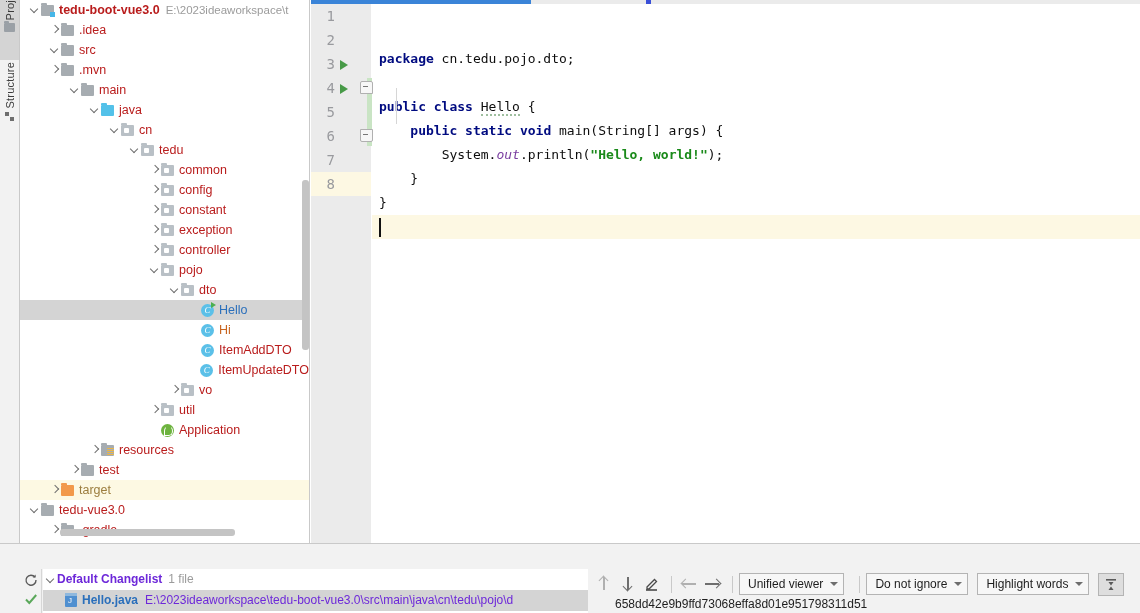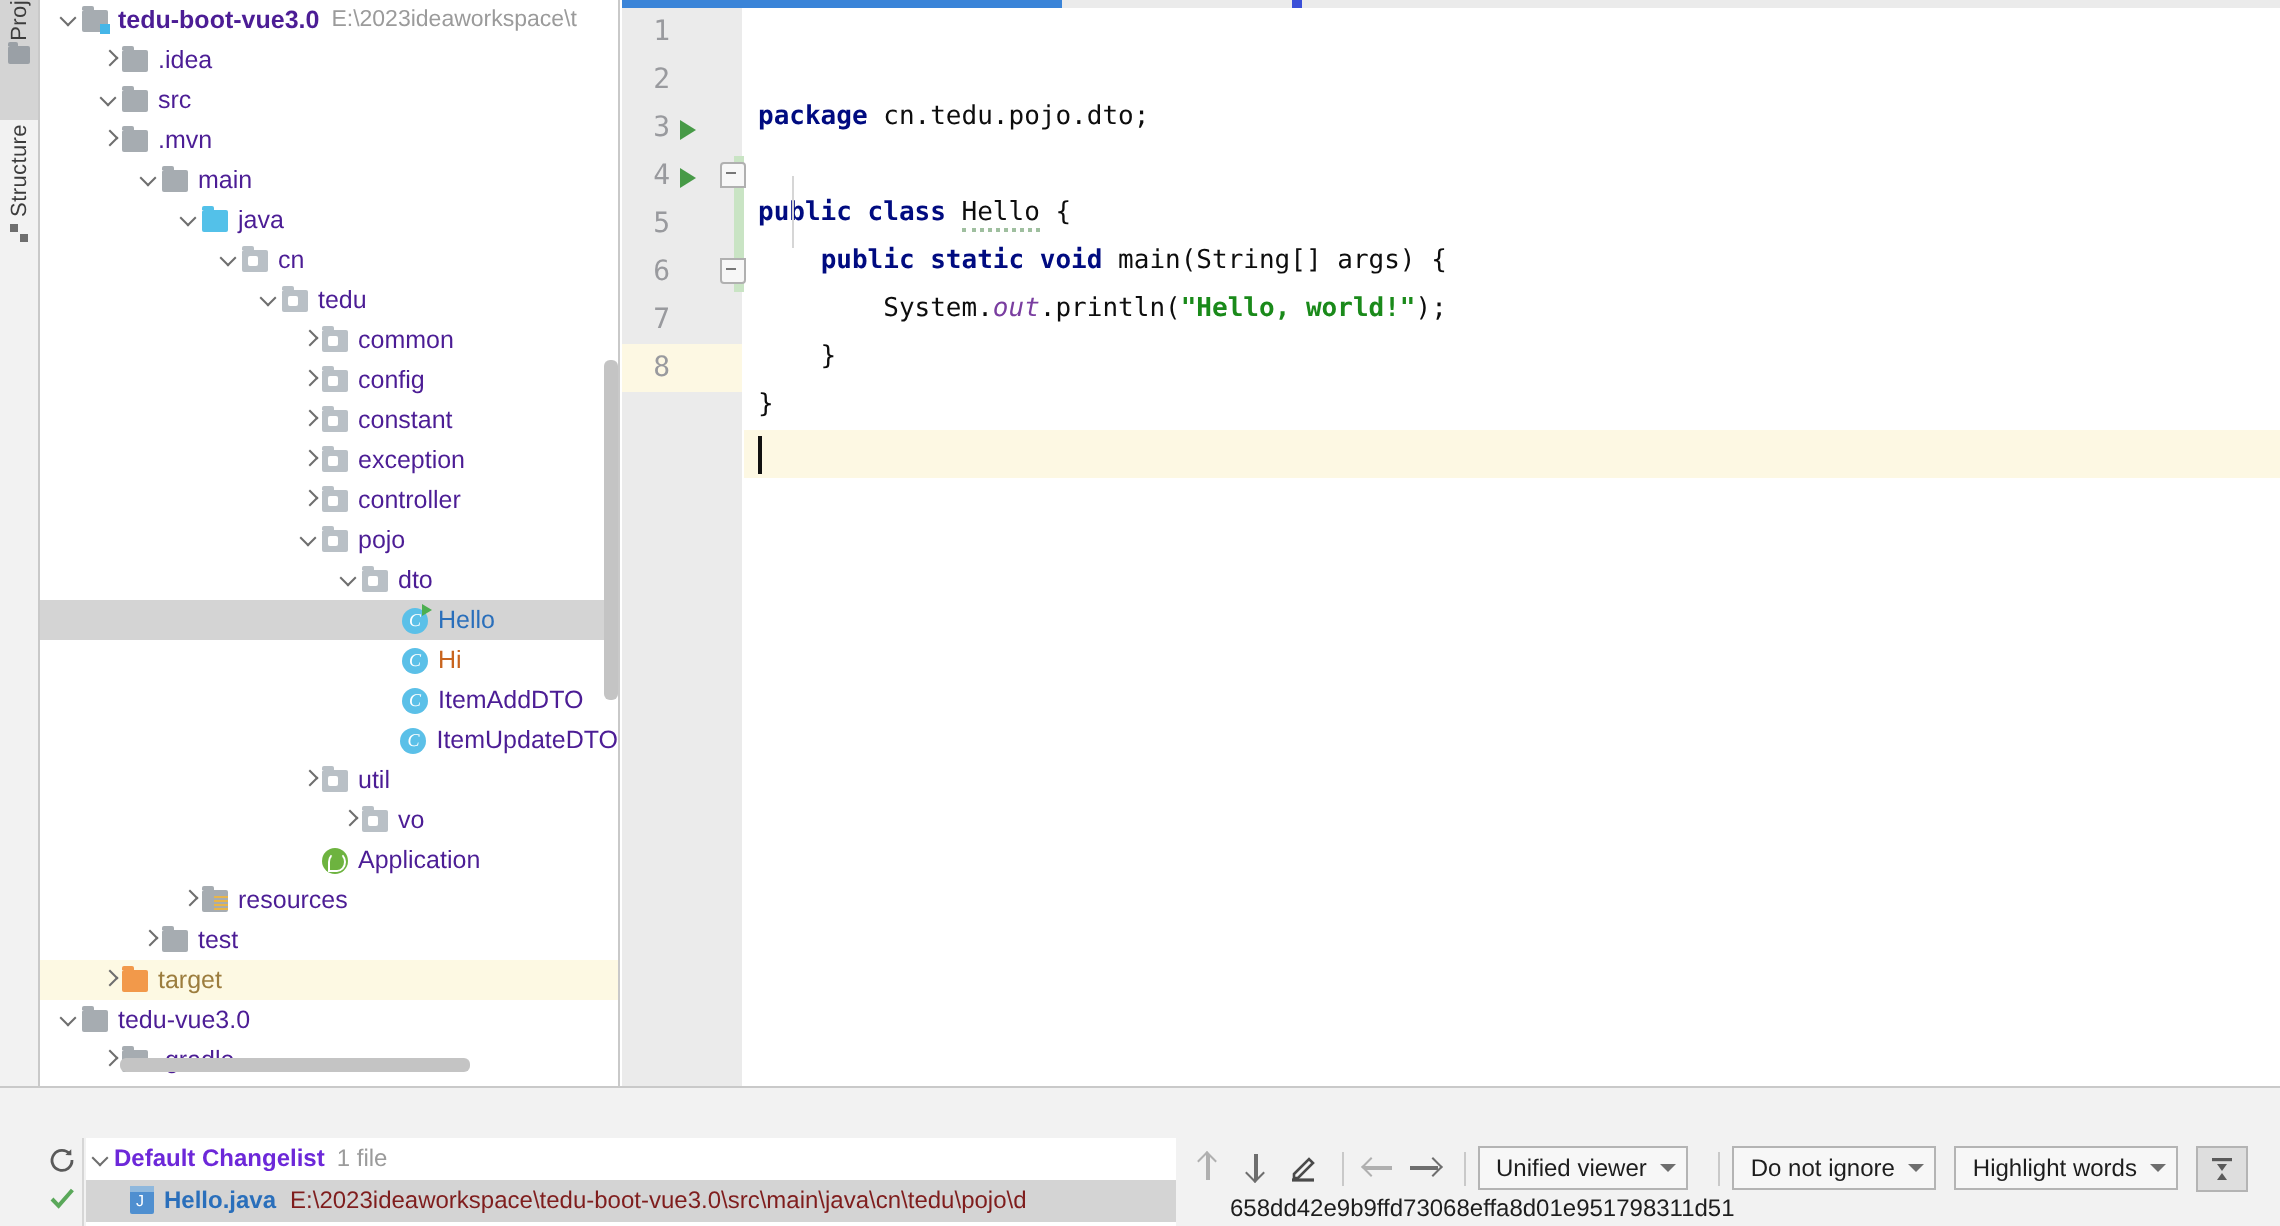--- a/index.html
+++ b/index.html
@@ -89,21 +89,21 @@
   }
   .ic-class.run:after{
     content:"";position:absolute;right:-2px;top:-2px;
     border-left:5px solid #4caf50;border-top:3.5px solid transparent;
     border-bottom:3.5px solid transparent;
   }
   
   .ic-spring{width:13px;height:13px;border-radius:50%;background:#6db33f;position:relative;}
   .ic-spring:after{content:"";position:absolute;left:3px;top:2px;width:7px;height:8px;
     border:1.6px solid #fff;border-radius:50% 50% 50% 0;border-top-color:transparent;}
-  .lbl{color:#4c1d95;}
+  .lbl{color:#b91c1c;}
   .lbl.bold{font-weight:bold;}
   .lbl.sel{color:#2a6fbb;}
   .lbl.modified{color:#c8641e;}
   .lbl.excluded{color:#9c7d3e;}
   .path-dim{color:#9b9b9b;margin-left:6px;font-size:11.5px;}
 
   .pv-scroll{
     position:absolute;right:0;top:0;width:7px;background:#c4c4c4;border-radius:3px;
   }
   .ph-scroll{
@@ -186,21 +186,21 @@
   .cl-arrow:before{
     content:"";position:absolute;left:4px;top:7px;width:5px;height:5px;
     border-right:1.4px solid #6e6e6e;border-bottom:1.4px solid #6e6e6e;transform:rotate(45deg);
   }
   .cl-name{font-weight:bold;color:#6d28d9;}
   .cl-count{color:#9b9b9b;margin-left:6px;font-weight:normal;}
   .ic-java{width:12px;height:12px;background:#4f8fd0;border-radius:1px;position:relative;margin:0 5px 0 22px;}
   .ic-java:before{content:"";position:absolute;left:0;top:-2px;width:12px;height:3px;background:#8fb8dd;}
   .ic-java:after{content:"J";position:absolute;left:3px;top:1px;font-size:8px;color:#fff;line-height:10px;}
   .fname{color:#2a6fbb;font-weight:bold;}
-  .fpath{color:#7f1d1d;margin-left:7px;}
+  .fpath{color:#6d28d9;margin-left:7px;}
 
   
   .difftb{
     position:absolute;left:588px;top:25px;width:552px;height:45px;
     background:#f2f2f2;
   }
   .dt-row{position:absolute;left:0;top:2px;height:26px;display:flex;align-items:center;}
   .dt-ic{width:22px;height:22px;position:relative;margin-right:2px;cursor:default;}
   .dt-sep{width:1px;height:17px;background:#c9c9c9;margin:0 6px;}
   .combo{
@@ -353,30 +353,30 @@
           <span class="ico ic-class">C</span>
           <span class="lbl ">ItemAddDTO</span>
         </div>
         <div class="tree-row">
           <span style="display:inline-block;width:168px"></span>
           <span class="arrow"></span>
           <span class="ico ic-class">C</span>
           <span class="lbl ">ItemUpdateDTO</span>
         </div>
         <div class="tree-row">
+          <span style="display:inline-block;width:148px"></span>
+          <span class="arrow r"></span>
+          <span class="ico ic-folder pkg"></span>
+          <span class="lbl ">vo</span>
+        </div>
+        <div class="tree-row">
           <span style="display:inline-block;width:128px"></span>
           <span class="arrow r"></span>
           <span class="ico ic-folder pkg"></span>
           <span class="lbl ">util</span>
-        </div>
-        <div class="tree-row">
-          <span style="display:inline-block;width:148px"></span>
-          <span class="arrow r"></span>
-          <span class="ico ic-folder pkg"></span>
-          <span class="lbl ">vo</span>
         </div>
         <div class="tree-row">
           <span style="display:inline-block;width:128px"></span>
           <span class="arrow"></span>
           <span class="ico ic-spring"></span>
           <span class="lbl ">Application</span>
         </div>
         <div class="tree-row">
           <span style="display:inline-block;width:68px"></span>
           <span class="arrow r"></span>

